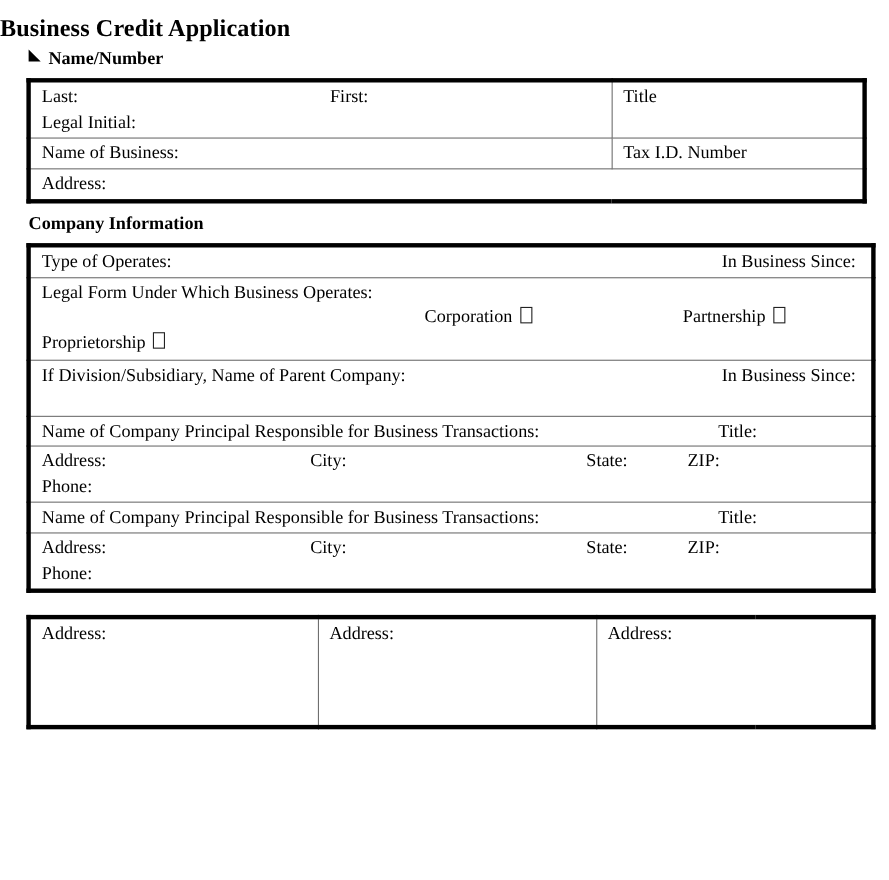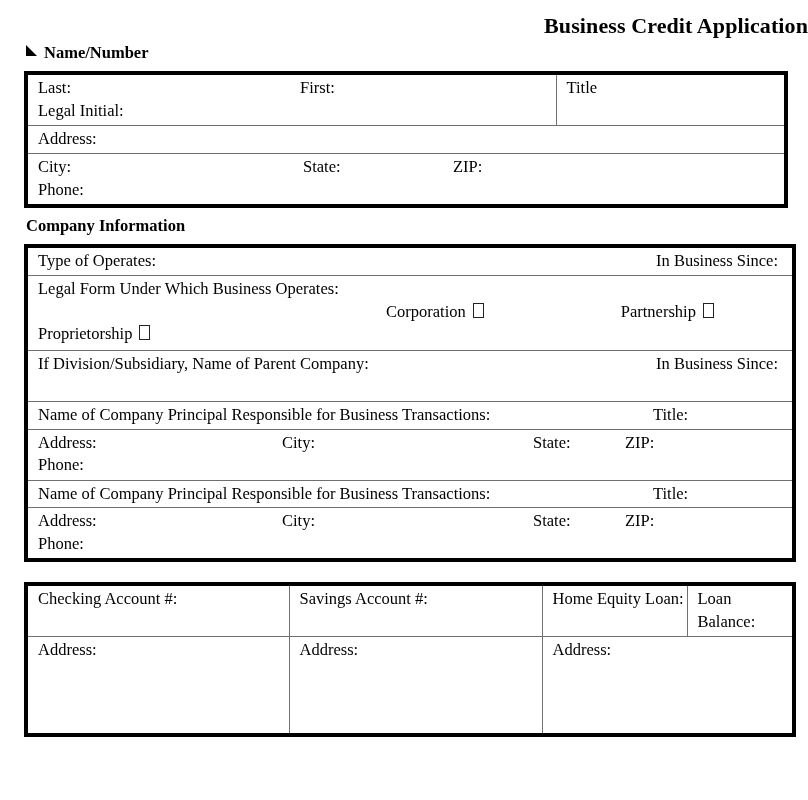--- a/index.html
+++ b/index.html
@@ -19,21 +19,21 @@
 
   .page {
     position: relative;
     width: 808px;
     height: 800px;
     box-sizing: border-box;
   }
 
   
   .doc-title {
-    text-align: right;
+    text-align: left;
     font-size: 22px;
     font-weight: bold;
     line-height: 1;
     padding-top: 15px;
     letter-spacing: 0.1px;
   }
 
   
   .section-head {
     font-size: 16.5px;
@@ -136,28 +136,30 @@
       <tr>
         <td style="height:46px">
           <span class="tab" style="width:262px">Last:</span><span class="tab">First:</span><br>
           <span>Legal Initial:</span>
         </td>
         <td class="right-col">
           <span>Title</span>
         </td>
       </tr>
       <tr>
+        <td style="height:22px">
+          <span>Name of Business:</span>
+        </td>
+        <td class="heavy">
+          <span>Tax I.D. Number</span>
+        </td>
+      </tr>
+      <tr>
         <td colspan="2" style="height:22px">
           <span>Address:</span>
-        </td>
-      </tr>
-      <tr>
-        <td colspan="2" style="height:46px">
-          <span class="tab" style="width:265px">City:</span><span class="tab" style="width:150px">State:</span><span class="tab">ZIP:</span><br>
-          <span>Phone:</span>
         </td>
       </tr>
     </tbody>
   </table>
 
   <div class="gap-c"></div>
 
   <div class="section-head italic">Company Information</div>
 
   <div class="gap-b"></div>
@@ -218,34 +220,20 @@
 
   <table class="form">
     <colgroup>
       <col style="width:263px">
       <col style="width:253px">
       <col style="width:145px">
       <col style="width:107px">
     </colgroup>
     <tbody>
       <tr>
-        <td style="height:46px">
-          <span>Checking Account #:</span>
-        </td>
-        <td>
-          <span>Savings Account #:</span>
-        </td>
-        <td>
-          <span>Home Equity Loan:</span>
-        </td>
-        <td>
-          <span>Loan Balance:</span>
-        </td>
-      </tr>
-      <tr>
         <td style="height:92px">
           <span>Address:</span>
         </td>
         <td>
           <span>Address:</span>
         </td>
         <td colspan="2">
           <span>Address:</span>
         </td>
       </tr>

